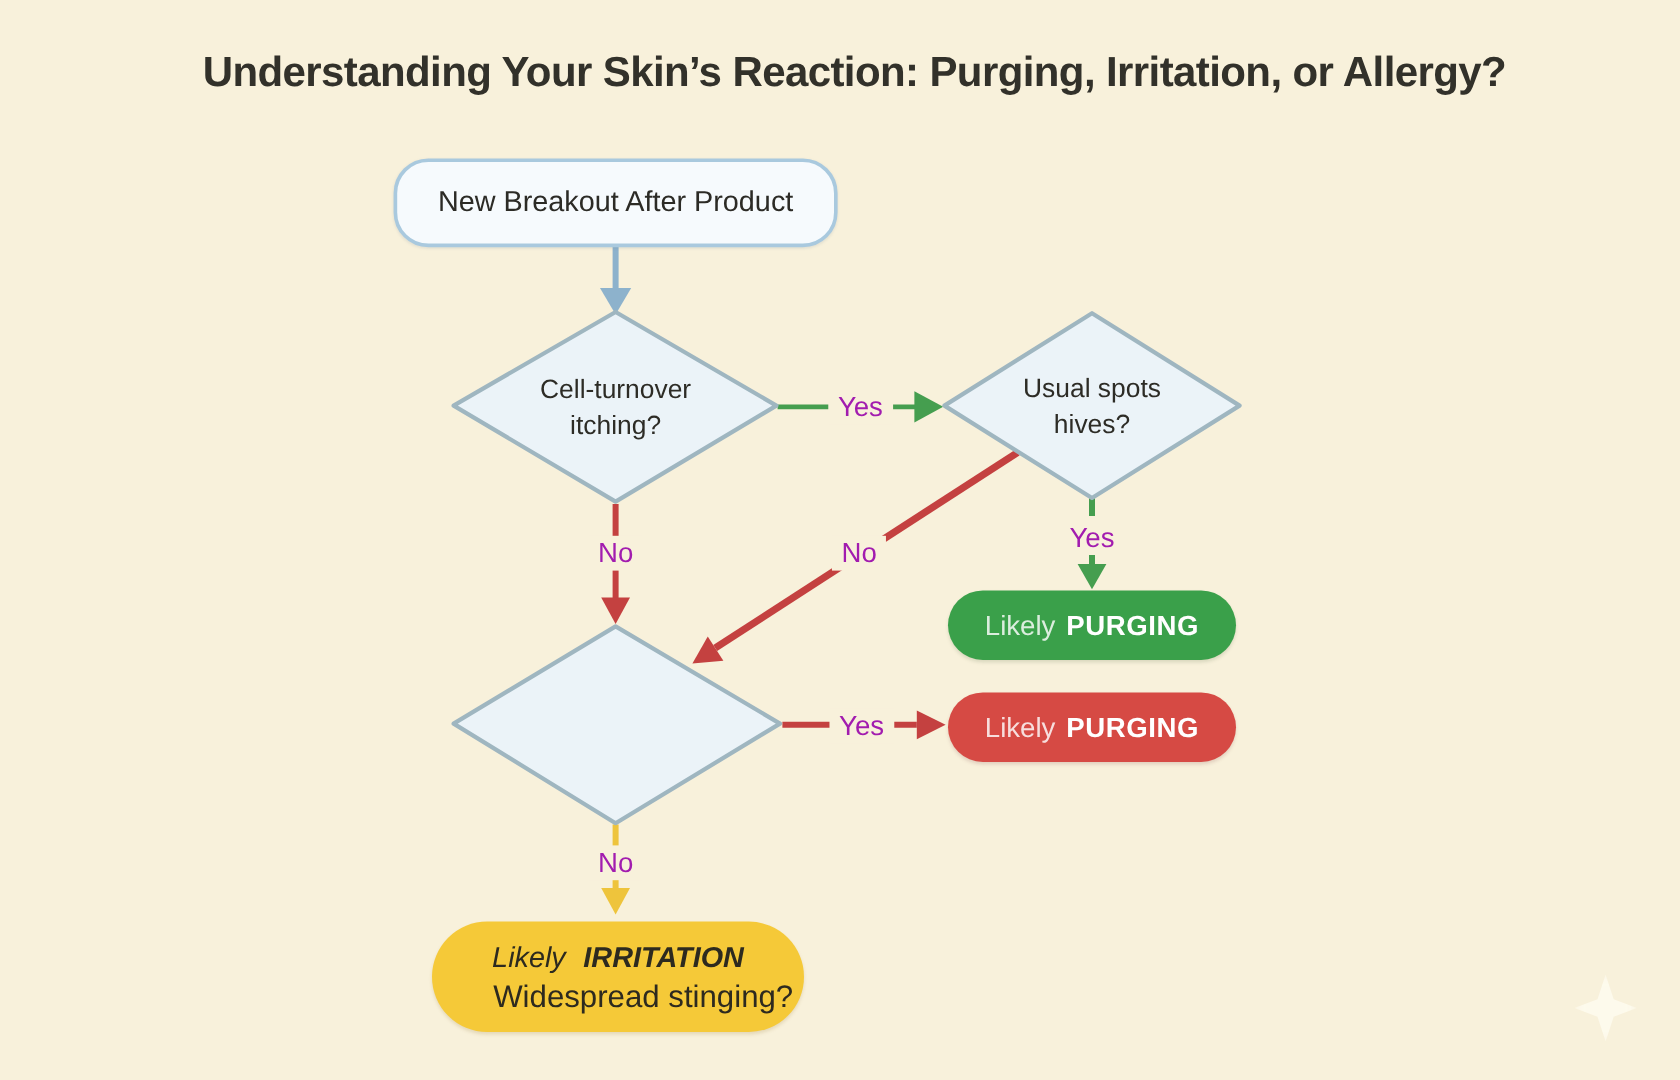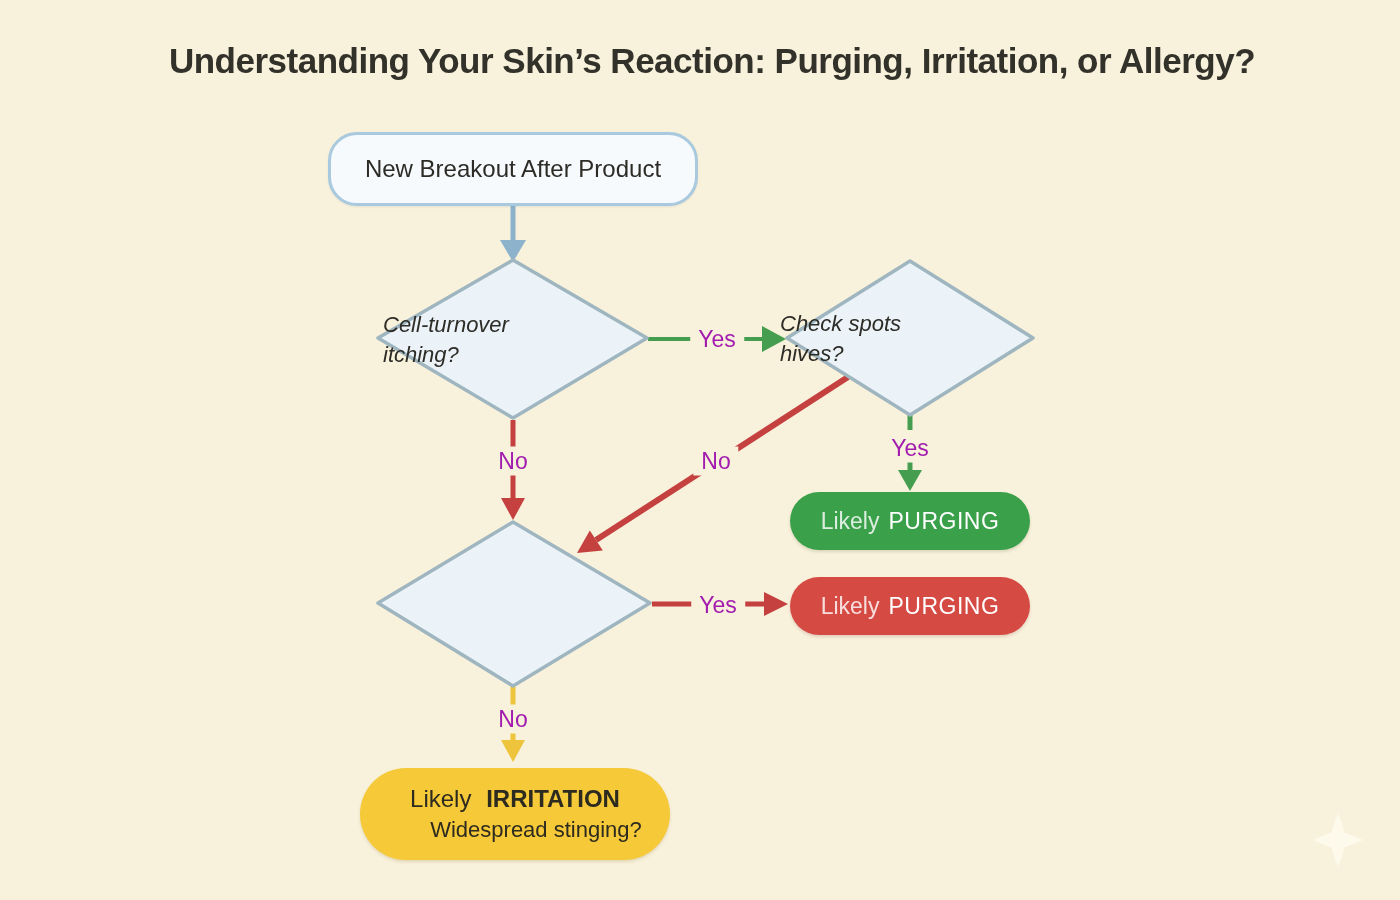--- a/index.html
+++ b/index.html
@@ -47,26 +47,25 @@
     background: #f6fafd;
     border: 3px solid #a9c9de;
     border-radius: 29px;
     font-size: 24px;
     color: #2c2b26;
     box-shadow: 0 1px 2px rgba(120,140,160,0.15);
   }
   .diamond-label {
     position: absolute;
     width: 260px;
-    text-align: left;
+    text-align: center;
     font-size: 22px;
     line-height: 30px;
     color: #2d2c26;
     transform: translate(-50%, -50%);
-    font-style: italic;
   }
   .edge-label {
     position: absolute;
     transform: translate(-50%, -50%);
     background: #f8f1db;
     padding: 1px 8px;
     font-size: 23px;
     color: #a21caf;
     text-align: center;
   }
@@ -74,21 +73,21 @@
     border-radius: 29px;
     font-size: 23px;
     color: #ffffff;
   }
   .result-pill .prefix {
     font-weight: 400;
     opacity: 0.82;
     margin-right: 9px;
   }
   .result-pill .keyword {
-    font-weight: 400;
+    font-weight: 700;
     letter-spacing: 0.5px;
     text-align: center;
   }
   .purging-pill {
     left: 790px; top: 492px;
     width: 240px; height: 58px;
     background: #3aa04a;
     box-shadow: 0 2px 3px rgba(100,120,80,0.2);
   }
   .allergy-pill {
@@ -99,24 +98,24 @@
   }
   .irritation-pill {
     left: 360px; top: 768px;
     width: 310px; height: 92px;
     background: #f5c938;
     border-radius: 46px;
     flex-direction: column;
     color: #2d2a1f;
     box-shadow: 0 2px 3px rgba(150,120,50,0.2);
   }
-  .irritation-pill .line1 { font-size: 24px; line-height: 32px; }
+  .irritation-pill .line1 { font-size: 24px; line-height: 32px; font-style: italic; }
   .irritation-pill .line1 .prefix { font-weight: 400; margin-right: 8px; }
   .irritation-pill .line1 .keyword { font-weight: 700; }
-  .irritation-pill .line2 { font-size: 22px; line-height: 30px; margin-left: 42px; }
+  .irritation-pill .line2 { font-size: 26px; line-height: 30px; margin-left: 42px; }
   .sparkle {
     position: absolute;
     left: 1312px; top: 812px;
     width: 52px; height: 56px;
     background: #fffdf2;
     clip-path: polygon(50% 0%, 63% 37%, 100% 50%, 63% 63%, 50% 100%, 37% 63%, 0% 50%, 37% 37%);
     filter: blur(4px);
     opacity: 0.75;
   }
 </style>
@@ -172,21 +171,21 @@
 
   <div class="node start-pill">
     <span>New Breakout After Product</span>
   </div>
 
   <div class="diamond-label" style="left:513px; top:340px;">
     <div>Cell-turnover</div>
     <div>itching?</div>
   </div>
   <div class="diamond-label" style="left:910px; top:339px;">
-    <div>Check spots</div>
+    <div>Usual spots</div>
     <div>hives?</div>
   </div>
 
   <div class="edge-label" style="left:717px; top:339px;">Yes</div>
   <div class="edge-label" style="left:513px; top:461px;">No</div>
   <div class="edge-label" style="left:716px; top:461px;">No</div>
   <div class="edge-label" style="left:910px; top:448px;">Yes</div>
   <div class="edge-label" style="left:718px; top:605px;">Yes</div>
   <div class="edge-label" style="left:513px; top:719px;">No</div>
 

